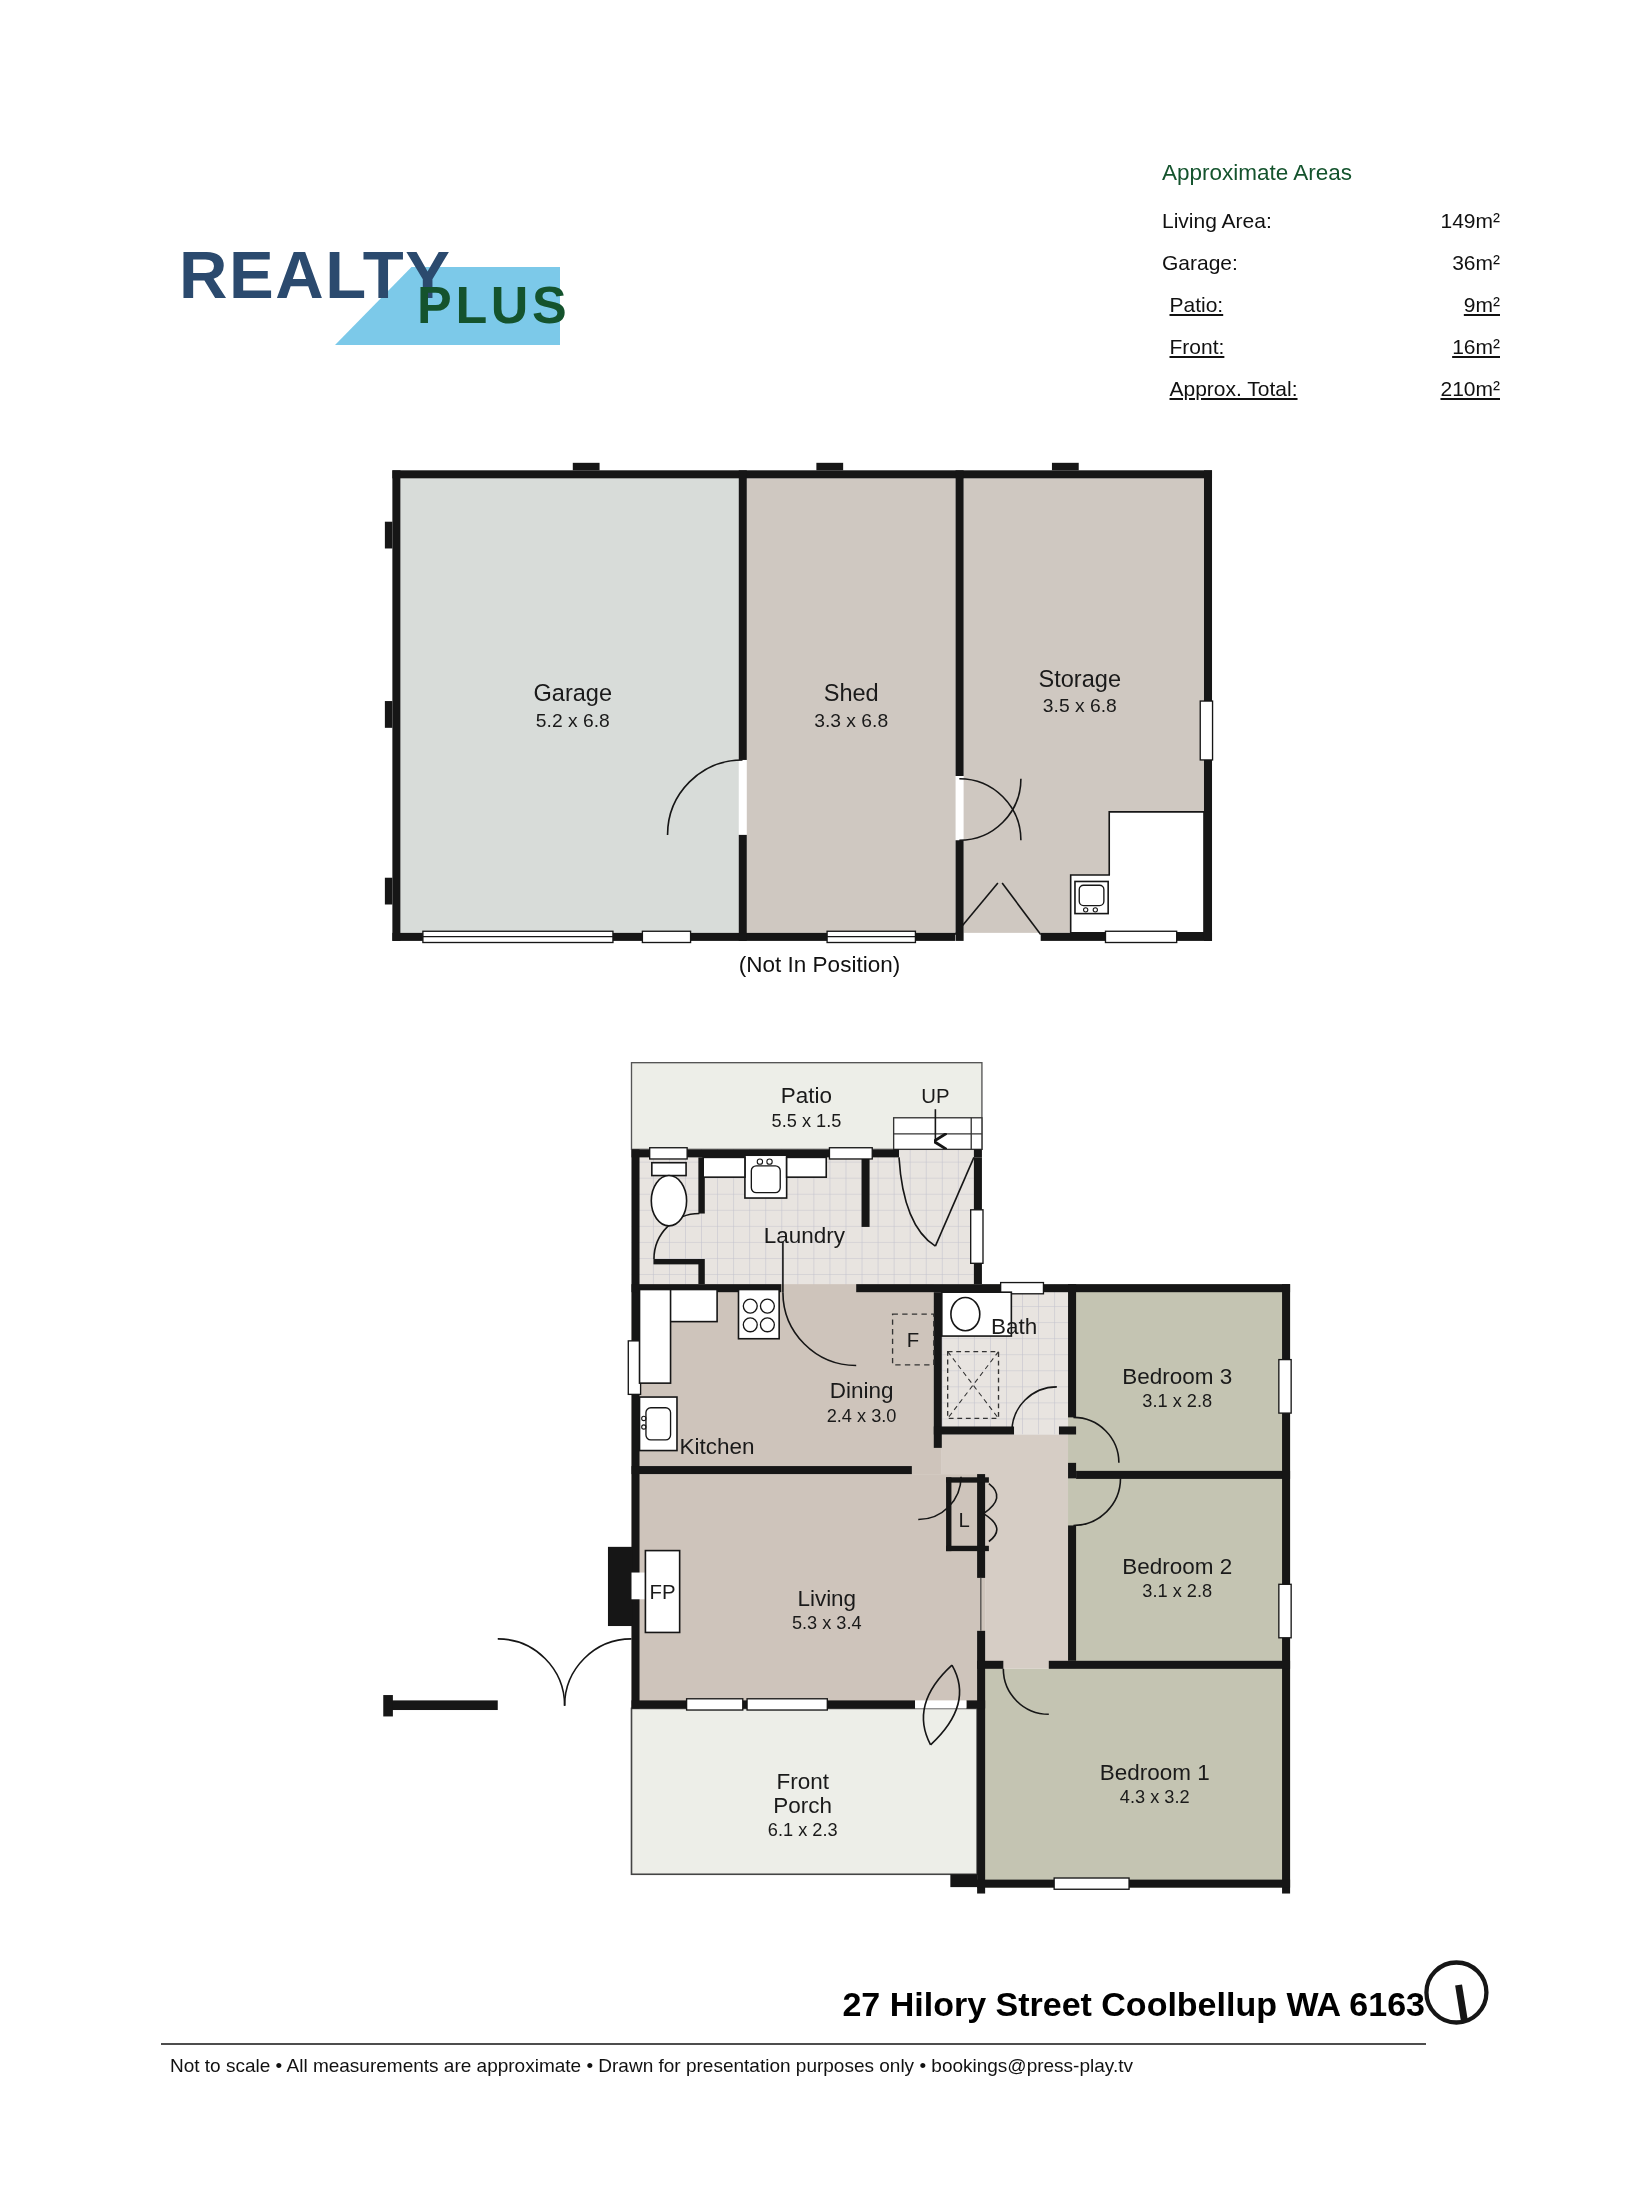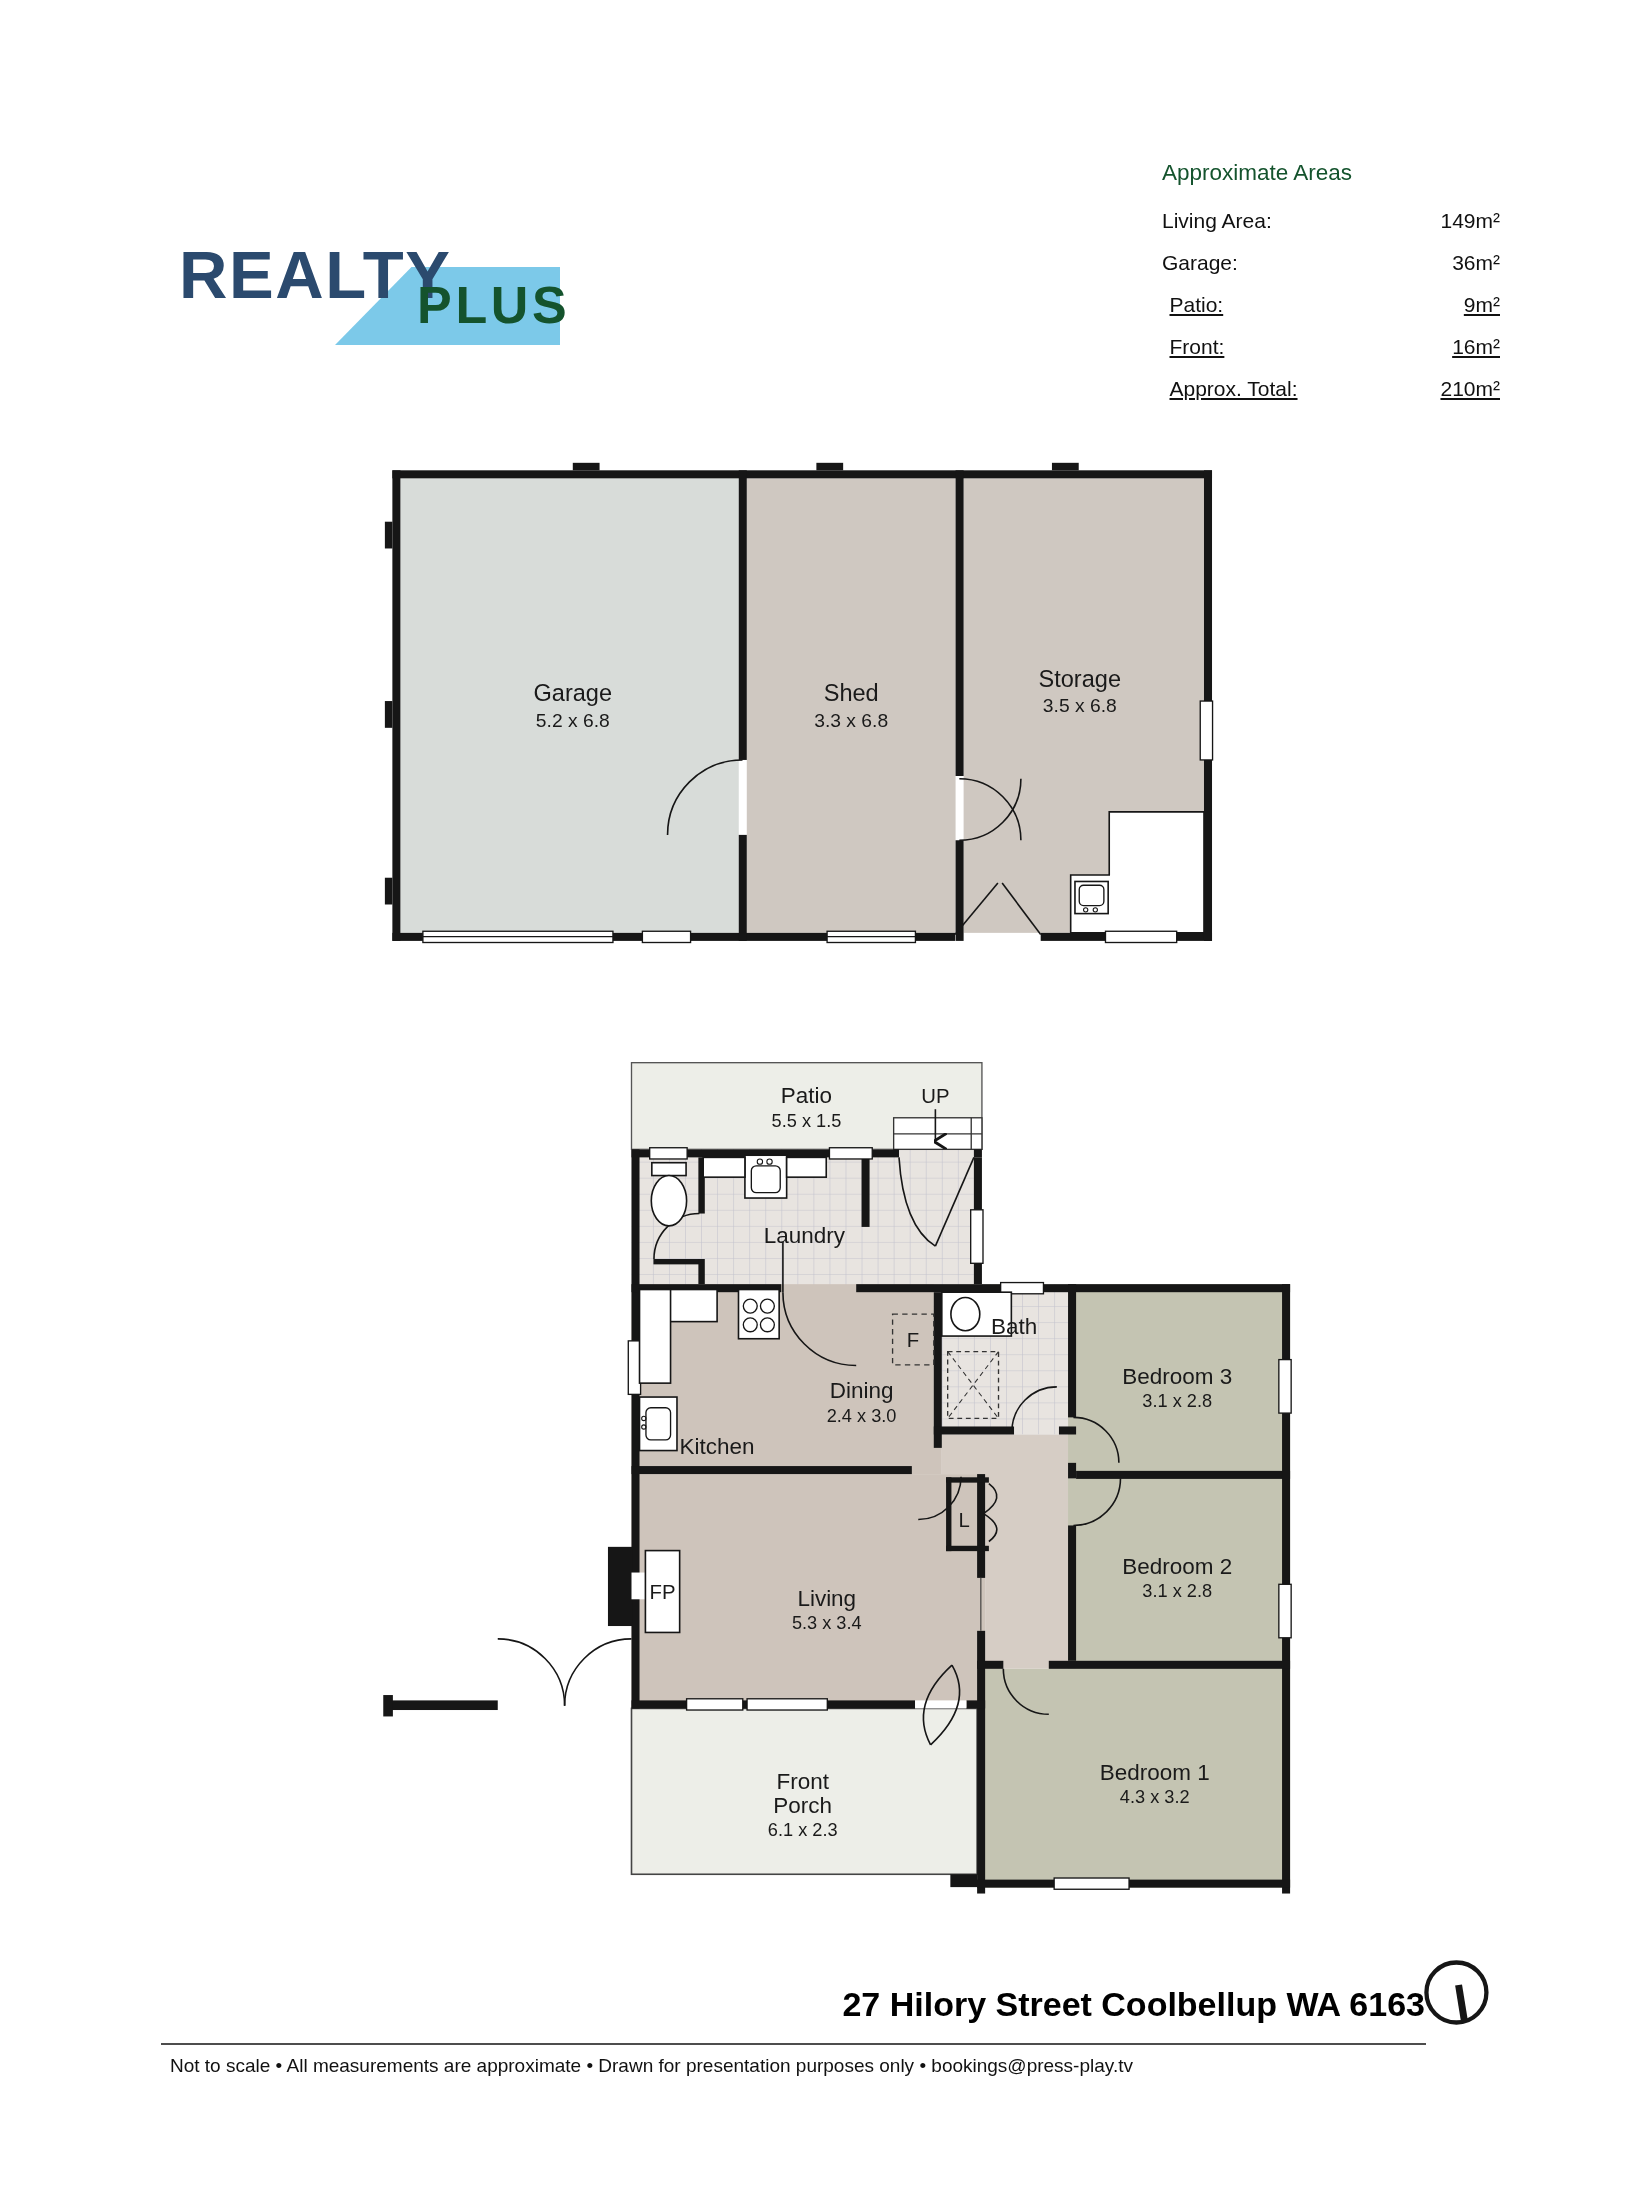--- a/index.html
+++ b/index.html
@@ -131,20 +131,21 @@
     </g>
 
     <text class="gname" x="390" y="450" text-anchor="middle">Garage</text>
     <text class="gdims" x="390" y="498" text-anchor="middle">5.2 x 6.8</text>
     <text class="gname" x="910" y="450" text-anchor="middle">Shed</text>
     <text class="gdims" x="910" y="498" text-anchor="middle">3.3 x 6.8</text>
     <text class="gname" x="1337" y="423" text-anchor="middle">Storage</text>
     <text class="gdims" x="1337" y="470" text-anchor="middle">3.5 x 6.8</text>
   </svg>
 
+  <div class="caption">(Not In Position)</div>
 
   <svg class="house-plan" viewBox="0 0 1800 1640">
     <defs>
       <pattern id="tile" width="30" height="30" patternUnits="userSpaceOnUse">
         <rect width="30" height="30" fill="#e8e4e0"></rect>
         <path d="M30 0 H0 V30" fill="none" stroke="#c2c2cd" stroke-width="2"></path>
       </pattern>
       <marker id="arrowhead" markerWidth="10" markerHeight="8" refX="5" refY="7" orient="auto-start-reverse">
         <path d="M0 0 L5 8 L10 0" fill="none" stroke="#161616" stroke-width="1.8"></path>
       </marker>

